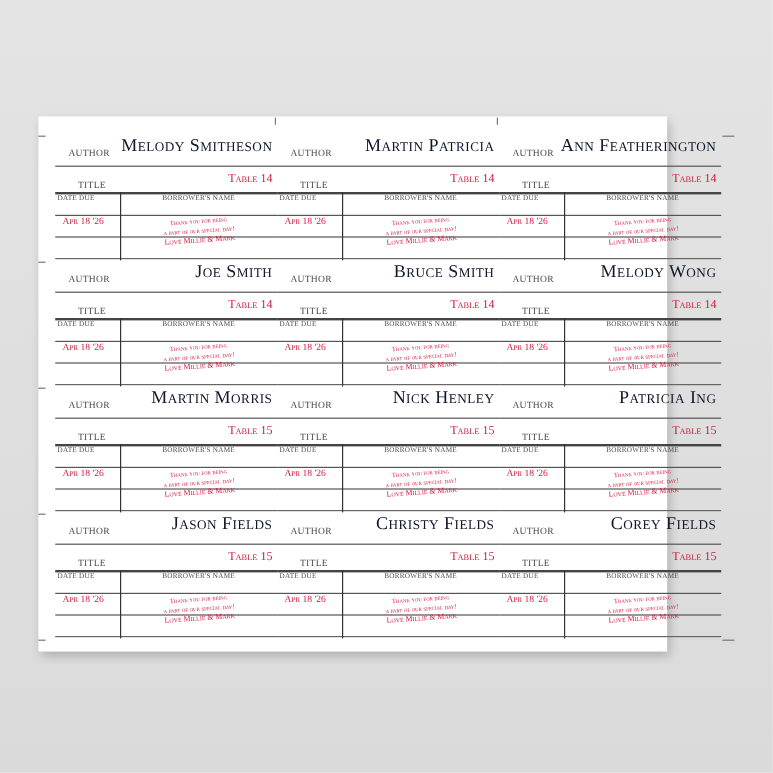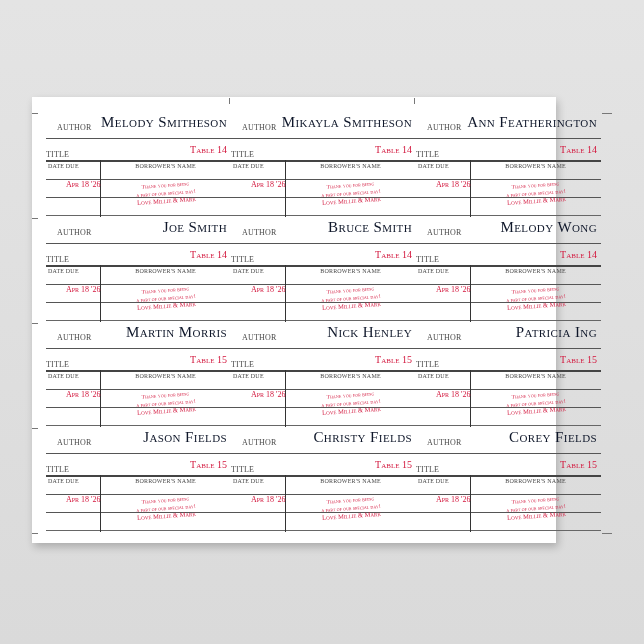--- a/index.html
+++ b/index.html
@@ -15,35 +15,35 @@
     background: #ffffff;
     box-shadow: 2px 4px 8px rgba(0,0,0,0.22);
   }
   .crop { position: absolute; background: #777; }
   .card { position: absolute; width: 185px; height: 106px; }
   .lbl {
     position: absolute; color: #4a4a4a; font-family: "Liberation Serif", serif;
     text-transform: uppercase; white-space: nowrap; letter-spacing: 0.2px;
   }
   .lbl.author { font-size: 8px; left: 11px; top: 26px; }
-  .lbl.title { font-size: 8px; left: 0; top: 53px; }
+  .lbl.title { font-size: 8px; left: 19px; top: 53px; }
   .lbl.datedue { font-size: 6px; left: 2px; top: 66px; }
   .lbl.borrower { font-size: 6px; left: 54px; width: 131px; text-align: center; top: 66px; }
   .name {
     position: absolute; right: 4px; top: 17px;
     font-family: "Liberation Serif", serif; font-variant: small-caps;
     color: #0f172a; font-size: 15px; letter-spacing: 0.4px; white-space: nowrap;
   }
   .table {
     position: absolute; right: 4px; top: 47px;
     font-family: "Liberation Serif", serif; font-variant: small-caps;
     color: #d3183e; font-size: 10px; white-space: nowrap;
   }
   .date {
-    position: absolute; left: 20px; top: 83px;
+    position: absolute; left: 6px; top: 83px;
     font-family: "Liberation Serif", serif; font-variant: small-caps;
     color: #d3183e; font-size: 8px; white-space: nowrap;
   }
   .note {
     position: absolute; left: 60px; width: 120px; top: 84px;
     transform: rotate(-4deg); transform-origin: center;
     text-align: center; color: #d3183e;
     font-family: "Liberation Serif", serif; font-variant: small-caps;
     line-height: 8px;
   }
@@ -95,21 +95,21 @@
     </div>
   </div>
     <div class="card" style="left: 199px; top: 0px;">
     <div class="hline hl-a"></div>
     <div class="hline hl-b"></div>
     <div class="hline hl-c"></div>
     <div class="hline hl-d"></div>
     <div class="hline hl-e"></div>
     <div class="vline"></div>
     <span class="lbl author">AUTHOR</span>
-    <span class="name">Mikayla Smitheson</span>
+    <span class="name">Martin Patricia</span>
     <span class="lbl title">TITLE</span>
     <span class="table">Table 14</span>
     <span class="lbl datedue">DATE DUE</span>
     <span class="lbl borrower">BORROWER'S NAME</span>
     <span class="date">Apr 18 '26</span>
     <div class="note">
       <span class="l1">Thank you for being</span>
       <span class="l2">a part of our special day!</span>
       <span class="l3">Love Millie &amp; Mark</span>
     </div>

